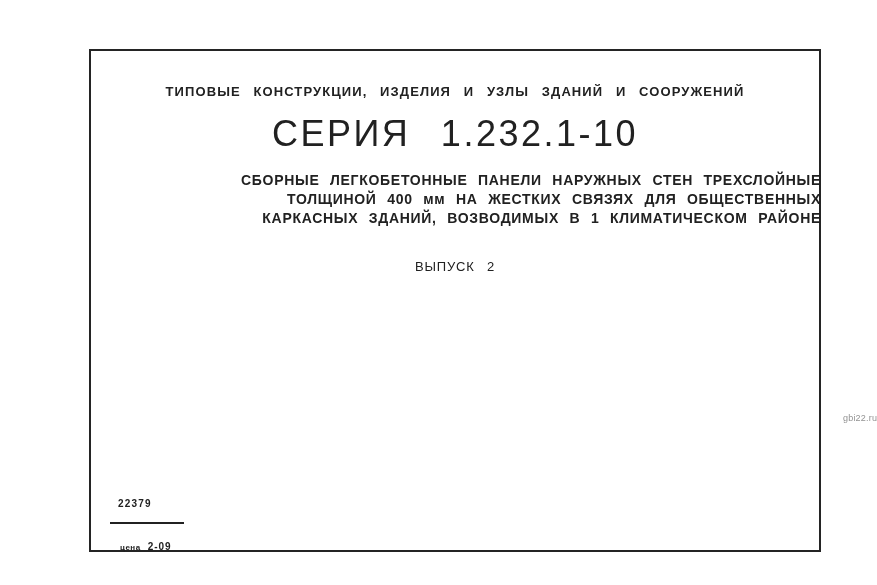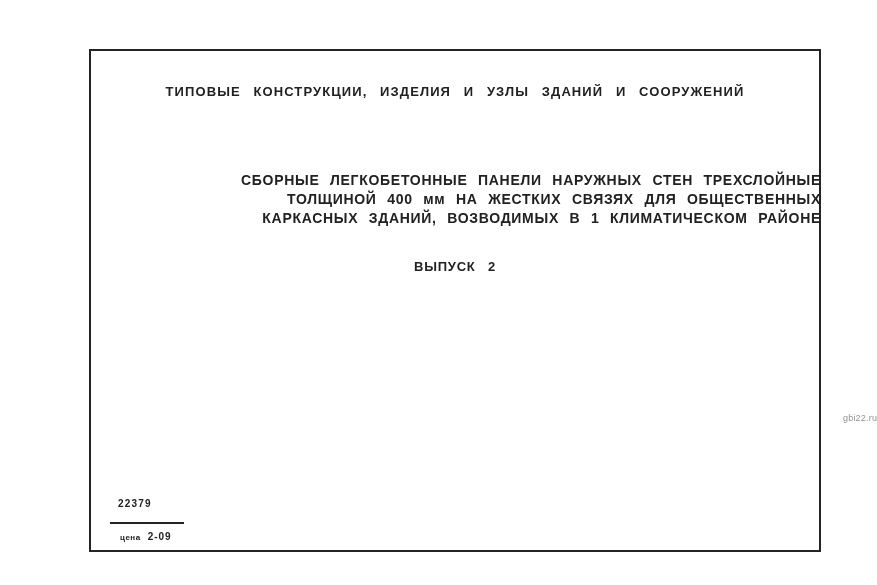--- a/index.html
+++ b/index.html
@@ -54,21 +54,21 @@
     text-align: right;
     font-size: 14px;
     font-weight: bold;
     letter-spacing: 0.7px;
     word-spacing: 6px;
     line-height: 19px;
   }
   .issue-line {
     top: 259px;
     font-size: 13px;
-    font-weight: bold;
+    font-weight: normal;
     letter-spacing: 0.8px;
     word-spacing: 8px;
   }
   .contents-line {
     top: 305px;
     font-size: 14px;
     font-weight: bold;
     letter-spacing: 0.9px;
     word-spacing: 7px;
   }
@@ -87,21 +87,21 @@
   }
   .stamp-code {
     font-size: 10px;
     font-weight: bold;
     letter-spacing: 1.2px;
     padding-left: 8px;
     padding-bottom: 13px;
     border-bottom: 2px solid var(--ink, #212121);
   }
   .stamp-price {
-    padding-top: 2px;
+    padding-top: 12px;
     padding-left: 10px;
     font-weight: bold;
     white-space: nowrap;
   }
   .stamp-price-label {
     font-size: 8px;
     letter-spacing: 0.5px;
   }
   .stamp-price-value {
     font-size: 10px;
@@ -119,20 +119,21 @@
 </style>
 </head>
 <body>
 
 <div class="canvas">
 
   <div class="frame"></div>
 
   <div class="centered-line header-line">ТИПОВЫЕ КОНСТРУКЦИИ, ИЗДЕЛИЯ И УЗЛЫ ЗДАНИЙ И СООРУЖЕНИЙ</div>
 
+  <div class="centered-line series-title">СЕРИЯ 1.232.1-10</div>
 
   <div class="description">
     <div>СБОРНЫЕ ЛЕГКОБЕТОННЫЕ ПАНЕЛИ НАРУЖНЫХ СТЕН ТРЕХСЛОЙНЫЕ</div>
     <div>ТОЛЩИНОЙ 400 мм НА ЖЕСТКИХ СВЯЗЯХ ДЛЯ ОБЩЕСТВЕННЫХ</div>
     <div>КАРКАСНЫХ ЗДАНИЙ, ВОЗВОДИМЫХ В 1 КЛИМАТИЧЕСКОМ РАЙОНЕ</div>
   </div>
 
   <div class="centered-line issue-line">ВЫПУСК 2</div>
 
 

